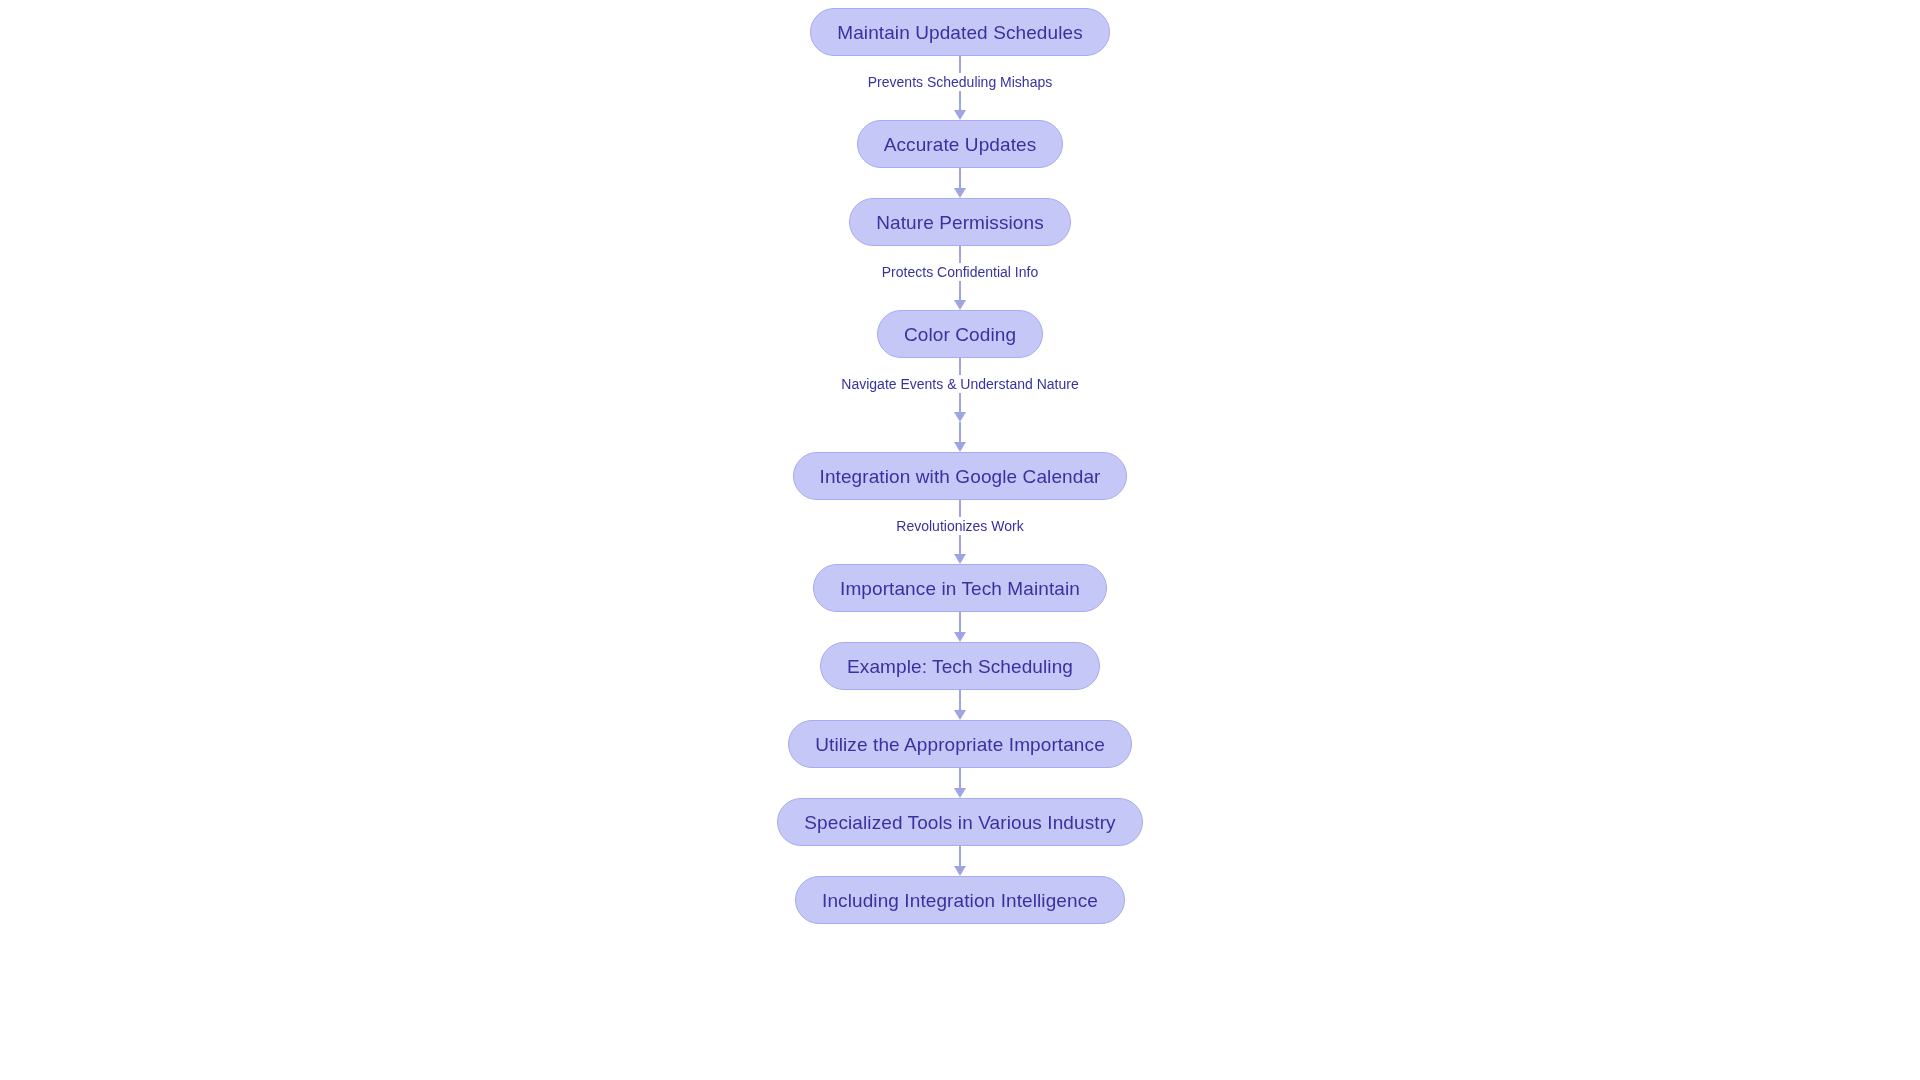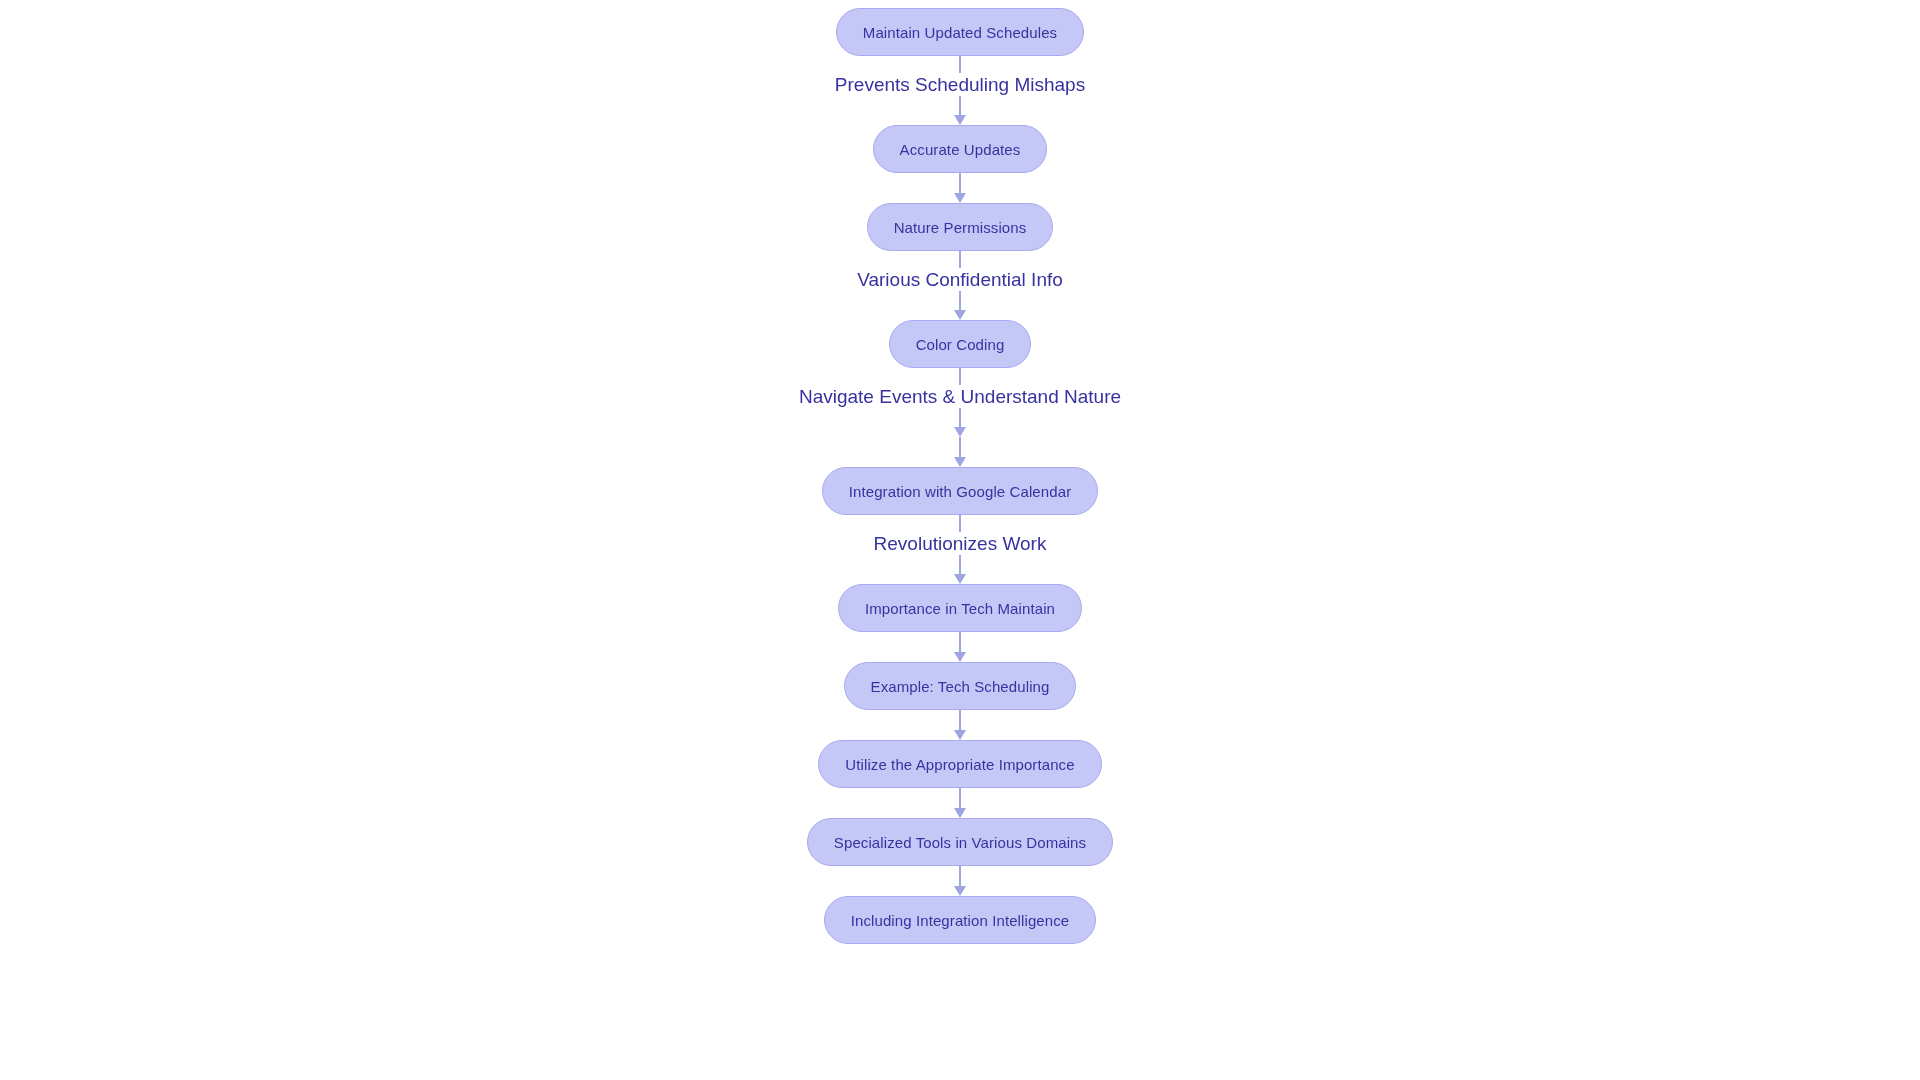--- a/index.html
+++ b/index.html
@@ -29,21 +29,21 @@
     align-items: center;
   }
 
   
   .node {
     box-sizing: border-box;
     background: #c5c8f7;
     border: 1px solid #a7abef;
     border-radius: 999px;
     color: #3832a0;
-    font-size: 15px;
+    font-size: 19px;
     line-height: 1;
     letter-spacing: 0.1px;
     display: flex;
     align-items: center;
     justify-content: center;
     white-space: nowrap;
     height: 48px;
     padding: 0 26px;
   }
 
@@ -58,21 +58,21 @@
   }
 
   .edge-line {
     width: 2px;
     background: #9fa5e3;
     flex: none;
   }
 
   .edge-label {
     color: #3832a0;
-    font-size: 19px;
+    font-size: 14px;
     line-height: 1;
     white-space: nowrap;
     background: #ffffff;
     padding: 2px 6px;
     position: relative;
     z-index: 2;
   }
 
   .arrowhead {
     width: 0;
@@ -102,21 +102,21 @@
       </div>
       <div class="edge">
         <div class="edge-line" style="height: 20px;"></div>
         <div class="arrowhead"></div>
       </div>
       <div class="node">
         <span>Nature Permissions</span>
       </div>
       <div class="edge">
         <div class="edge-line" style="height: 17px;"></div>
-        <div class="edge-label">Various Confidential Info</div>
+        <div class="edge-label">Protects Confidential Info</div>
         <div class="edge-line" style="height: 19px;"></div>
         <div class="arrowhead"></div>
       </div>
       <div class="node">
         <span>Color Coding</span>
       </div>
       <div class="edge">
         <div class="edge-line" style="height: 17px;"></div>
         <div class="edge-label">Navigate Events &amp; Understand Nature</div>
         <div class="edge-line" style="height: 19px;"></div>
@@ -150,21 +150,21 @@
         <div class="arrowhead"></div>
       </div>
       <div class="node">
         <span>Utilize the Appropriate Importance</span>
       </div>
       <div class="edge">
         <div class="edge-line" style="height: 20px;"></div>
         <div class="arrowhead"></div>
       </div>
       <div class="node">
-        <span>Specialized Tools in Various Domains</span>
+        <span>Specialized Tools in Various Industry</span>
       </div>
       <div class="edge">
         <div class="edge-line" style="height: 20px;"></div>
         <div class="arrowhead"></div>
       </div>
       <div class="node">
         <span>Including Integration Intelligence</span>
       </div>
     </div>
 </div>

